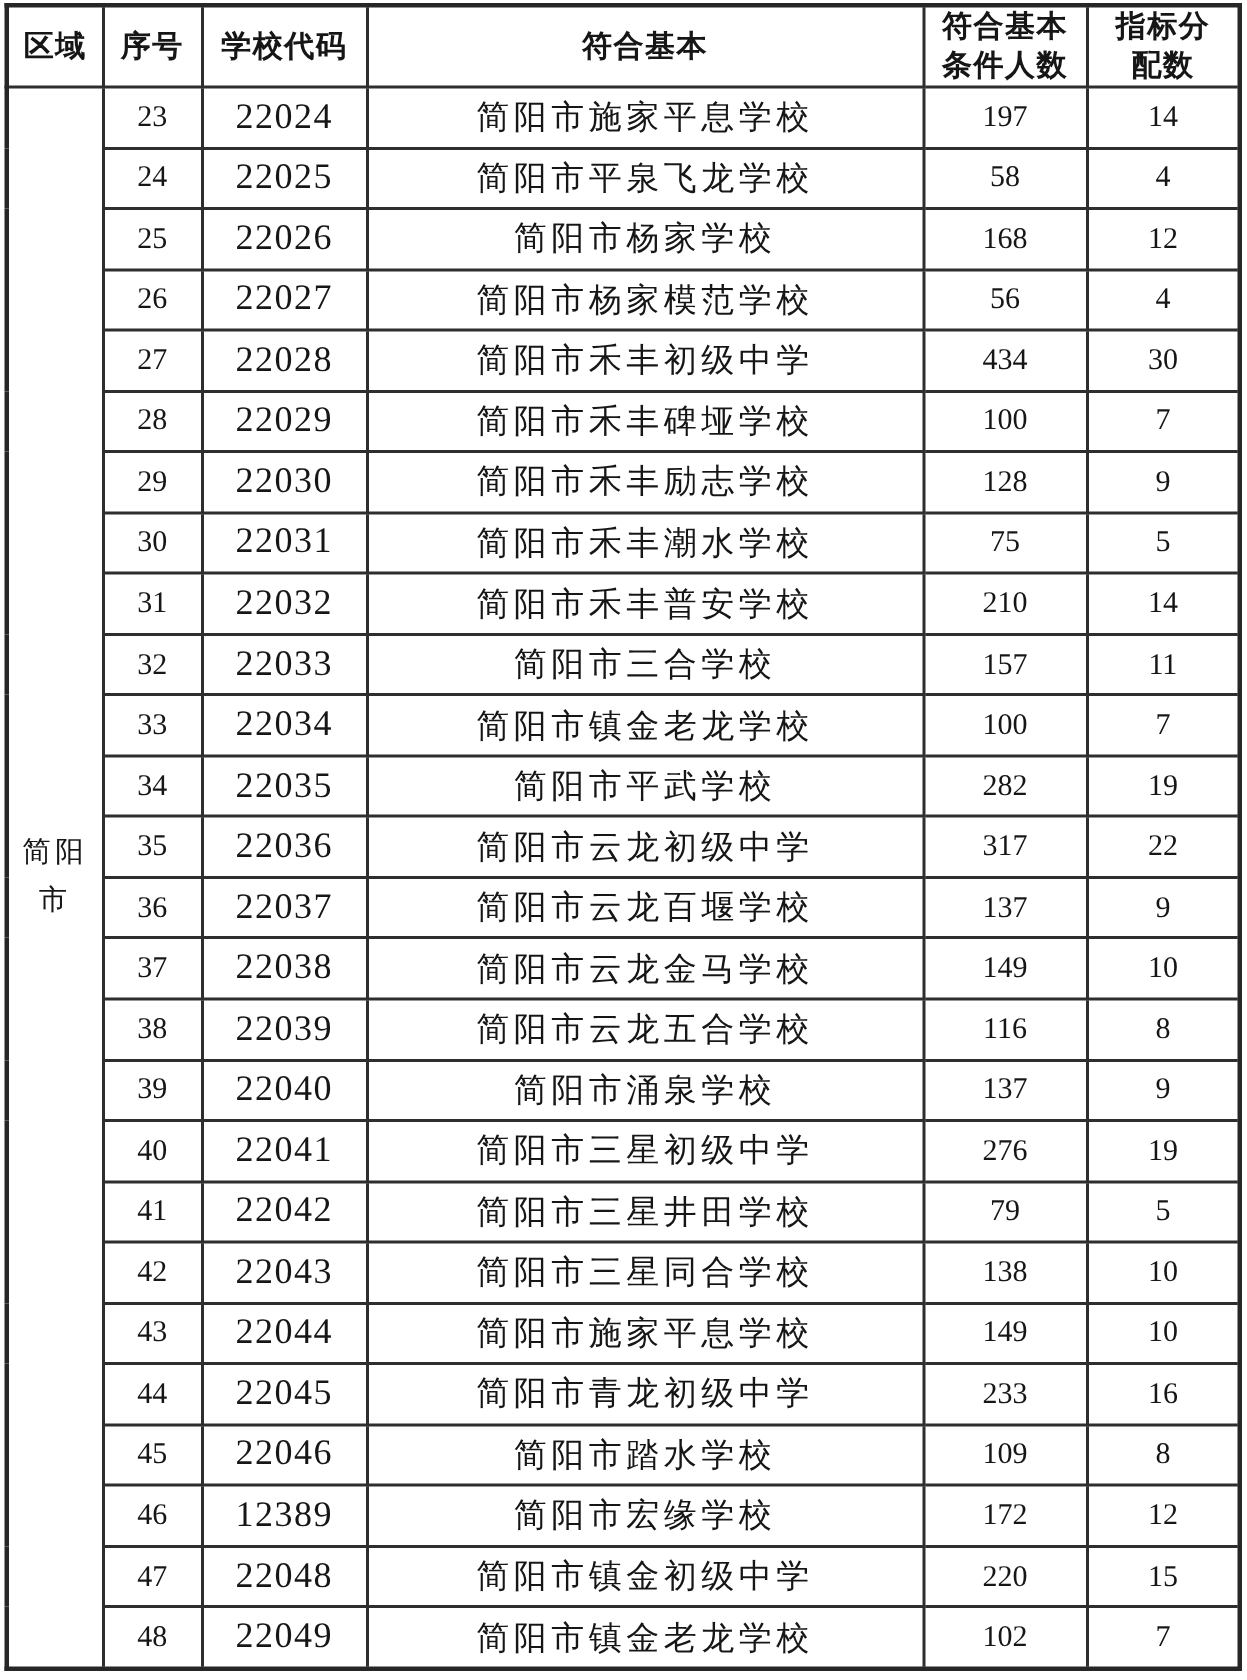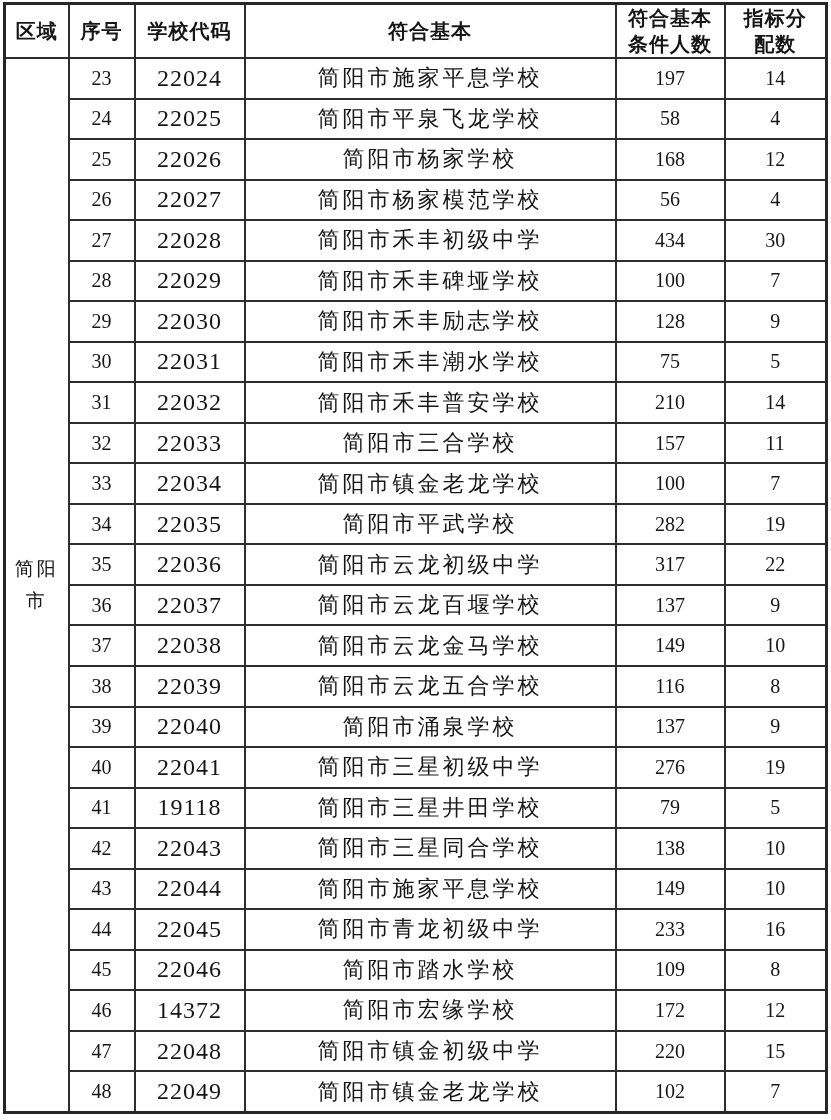--- a/index.html
+++ b/index.html
@@ -211,21 +211,21 @@
         </tr>
         <tr>
           <td class="cell-seq">40</td>
           <td class="cell-code">22041</td>
           <td class="cell-name">简阳市三星初级中学</td>
           <td class="cell-eligible">276</td>
           <td class="cell-quota">19</td>
         </tr>
         <tr>
           <td class="cell-seq">41</td>
-          <td class="cell-code">19118</td>
+          <td class="cell-code">22042</td>
           <td class="cell-name">简阳市三星井田学校</td>
           <td class="cell-eligible">79</td>
           <td class="cell-quota">5</td>
         </tr>
         <tr>
           <td class="cell-seq">42</td>
           <td class="cell-code">22043</td>
           <td class="cell-name">简阳市三星同合学校</td>
           <td class="cell-eligible">138</td>
           <td class="cell-quota">10</td>
@@ -246,21 +246,21 @@
         </tr>
         <tr>
           <td class="cell-seq">45</td>
           <td class="cell-code">22046</td>
           <td class="cell-name">简阳市踏水学校</td>
           <td class="cell-eligible">109</td>
           <td class="cell-quota">8</td>
         </tr>
         <tr>
           <td class="cell-seq">46</td>
-          <td class="cell-code">14372</td>
+          <td class="cell-code">12389</td>
           <td class="cell-name">简阳市宏缘学校</td>
           <td class="cell-eligible">172</td>
           <td class="cell-quota">12</td>
         </tr>
         <tr>
           <td class="cell-seq">47</td>
           <td class="cell-code">22048</td>
           <td class="cell-name">简阳市镇金初级中学</td>
           <td class="cell-eligible">220</td>
           <td class="cell-quota">15</td>

